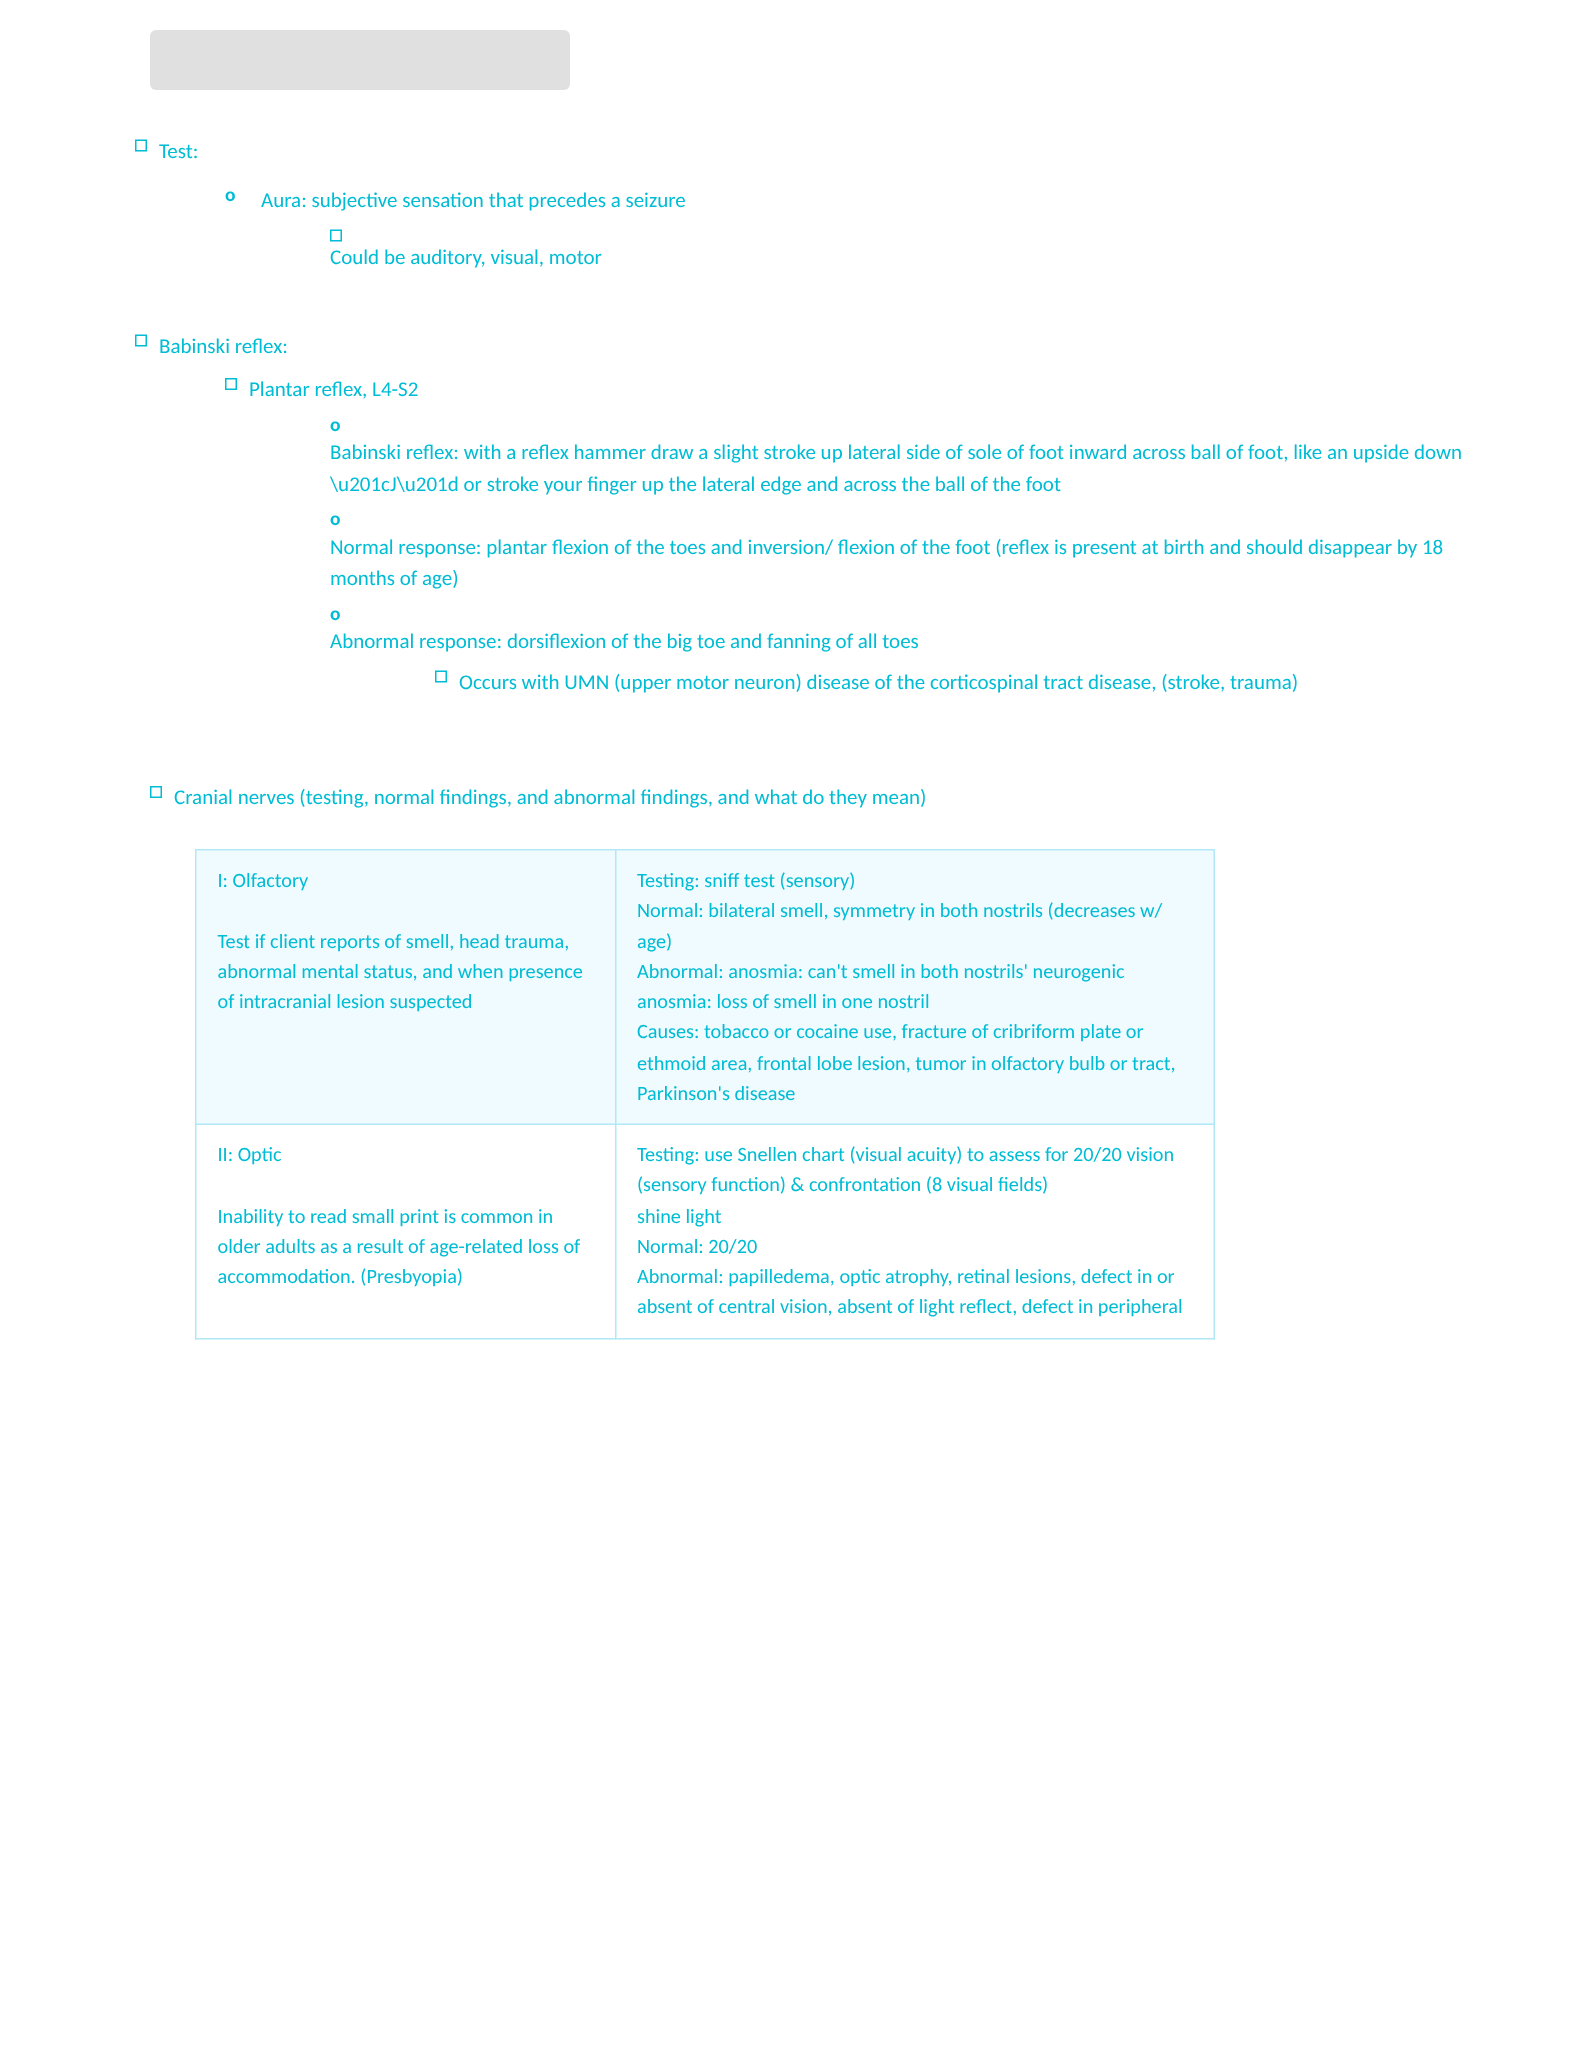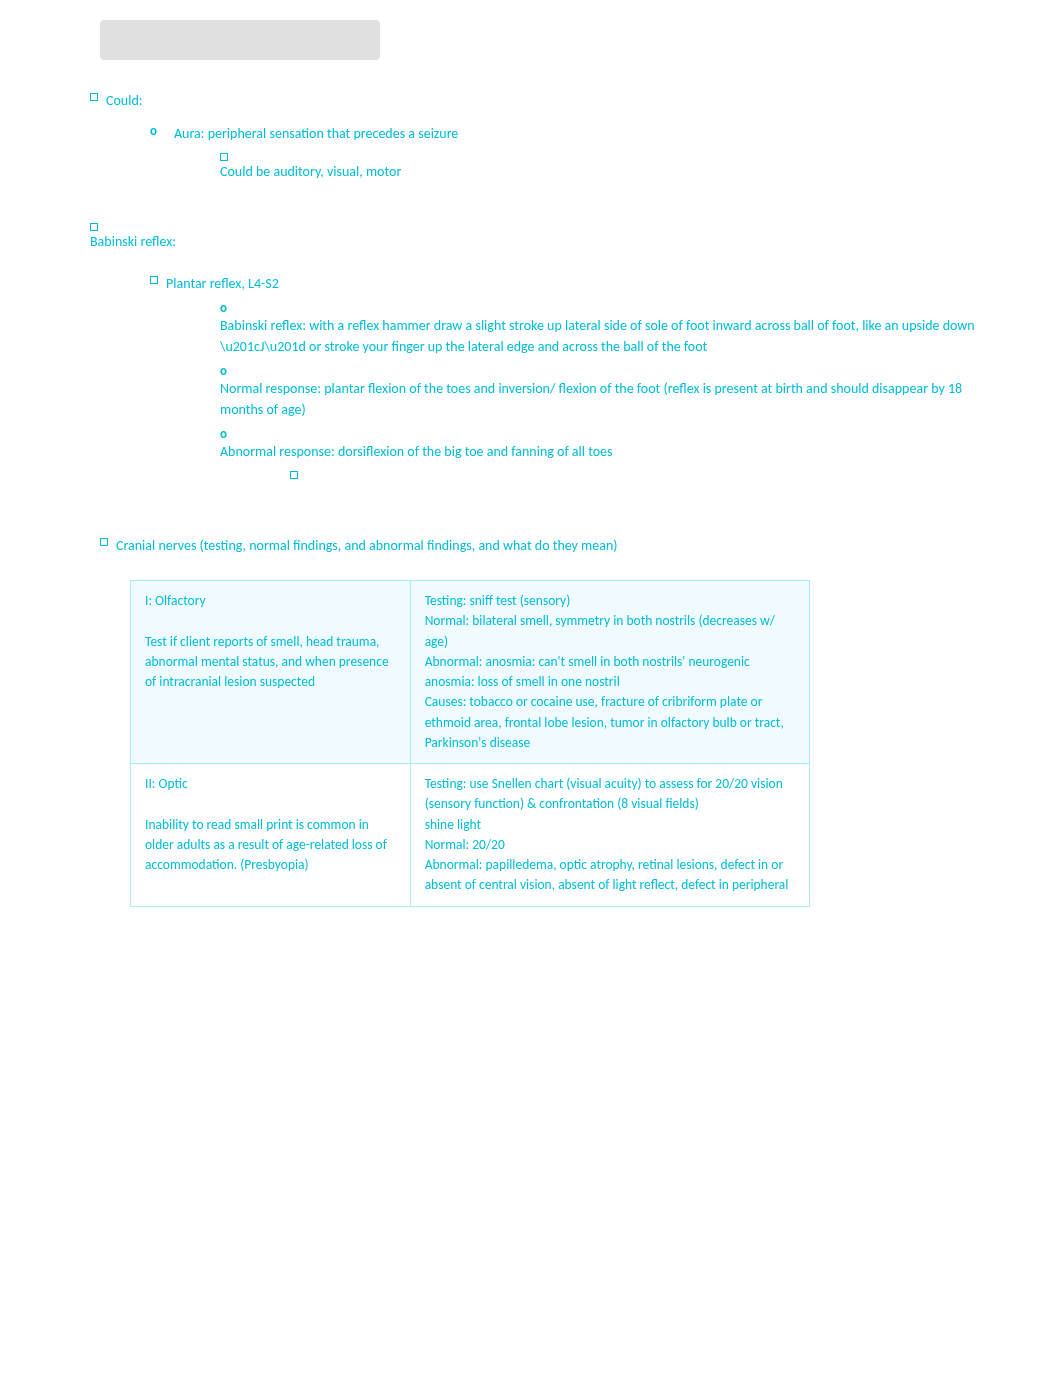--- a/index.html
+++ b/index.html
@@ -79,22 +79,21 @@
       font-size: 13px;
     }
 
     .text-cyan {
       color: #00bcd4;
       line-height: 1.5;
     }
 
     .section-gap {
       margin-top: 20px;
-      margin-bottom: 21px;
-      flex-direction: column;
+      margin-bottom: 8px;
     }
 
     
     .cranial-table {
       border-collapse: collapse;
       width: 680px;
       margin-left: 60px;
       margin-top: 24px;
     }
 
@@ -137,26 +136,26 @@
   </style>
 </head>
 <body>
 
 <div class="header-bar"></div>
 
 <div class="content-area">
 
   <div class="bullet-l1">
     <span class="bullet-square"></span>
-    <span class="text-cyan">Could:</span>
+    <span class="text-cyan">Test:</span>
   </div>
 
   <div class="bullet-l2">
     <span class="bullet-circle-o">o</span>
-    <span class="text-cyan">Aura:  peripheral sensation that precedes a seizure</span>
+    <span class="text-cyan">Aura:  subjective sensation that precedes a seizure</span>
   </div>
 
   <div class="bullet-l3">
     <span class="bullet-square"></span>
     <span class="text-cyan">Could be auditory, visual, motor</span>
   </div>
 
   <div class="divider"></div>
 
   <div class="bullet-l1 section-gap">
@@ -179,20 +178,21 @@
     <span class="text-cyan">Normal response:        plantar flexion of the toes and inversion/ flexion of the foot (reflex is present at birth and should disappear by 18 months of age)</span>
   </div>
 
   <div class="bullet-l3">
     <span class="bullet-circle-o">o</span>
     <span class="text-cyan">Abnormal response:         dorsiflexion of the big toe and fanning of all toes</span>
   </div>
 
   <div class="bullet-l4">
     <span class="bullet-square"></span>
+    <span class="text-cyan">Occurs with UMN (upper motor neuron) disease of the corticospinal tract disease, (stroke, trauma)</span>
   </div>
 
   <div style="height: 30px;"></div>
 
   <div class="cranial-intro">
     <span class="bullet-square"></span>
     <span class="text-cyan">Cranial nerves (testing, normal findings, and abnormal findings, and what do they mean)</span>
   </div>
 
   <table class="cranial-table">

